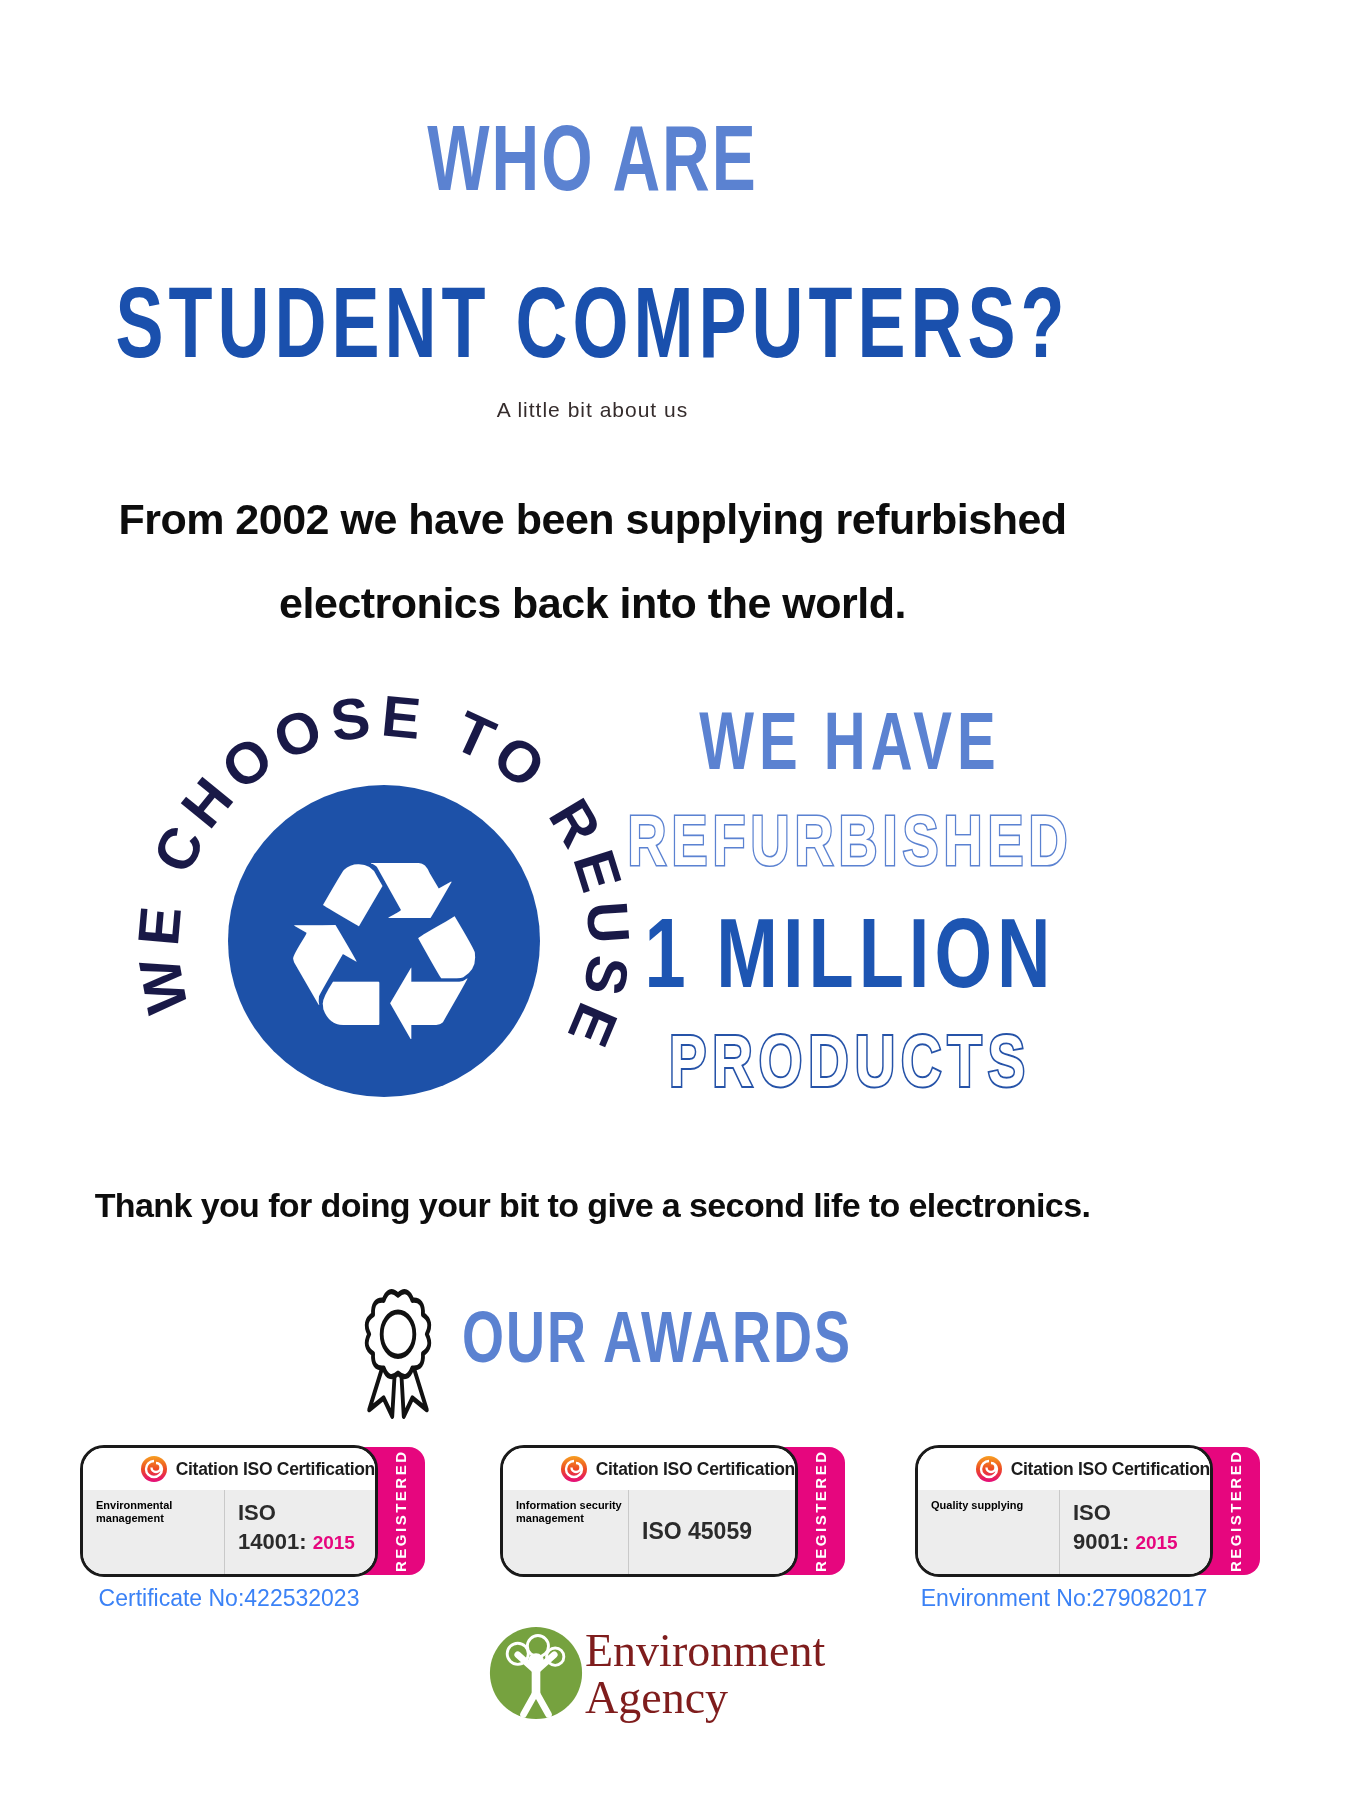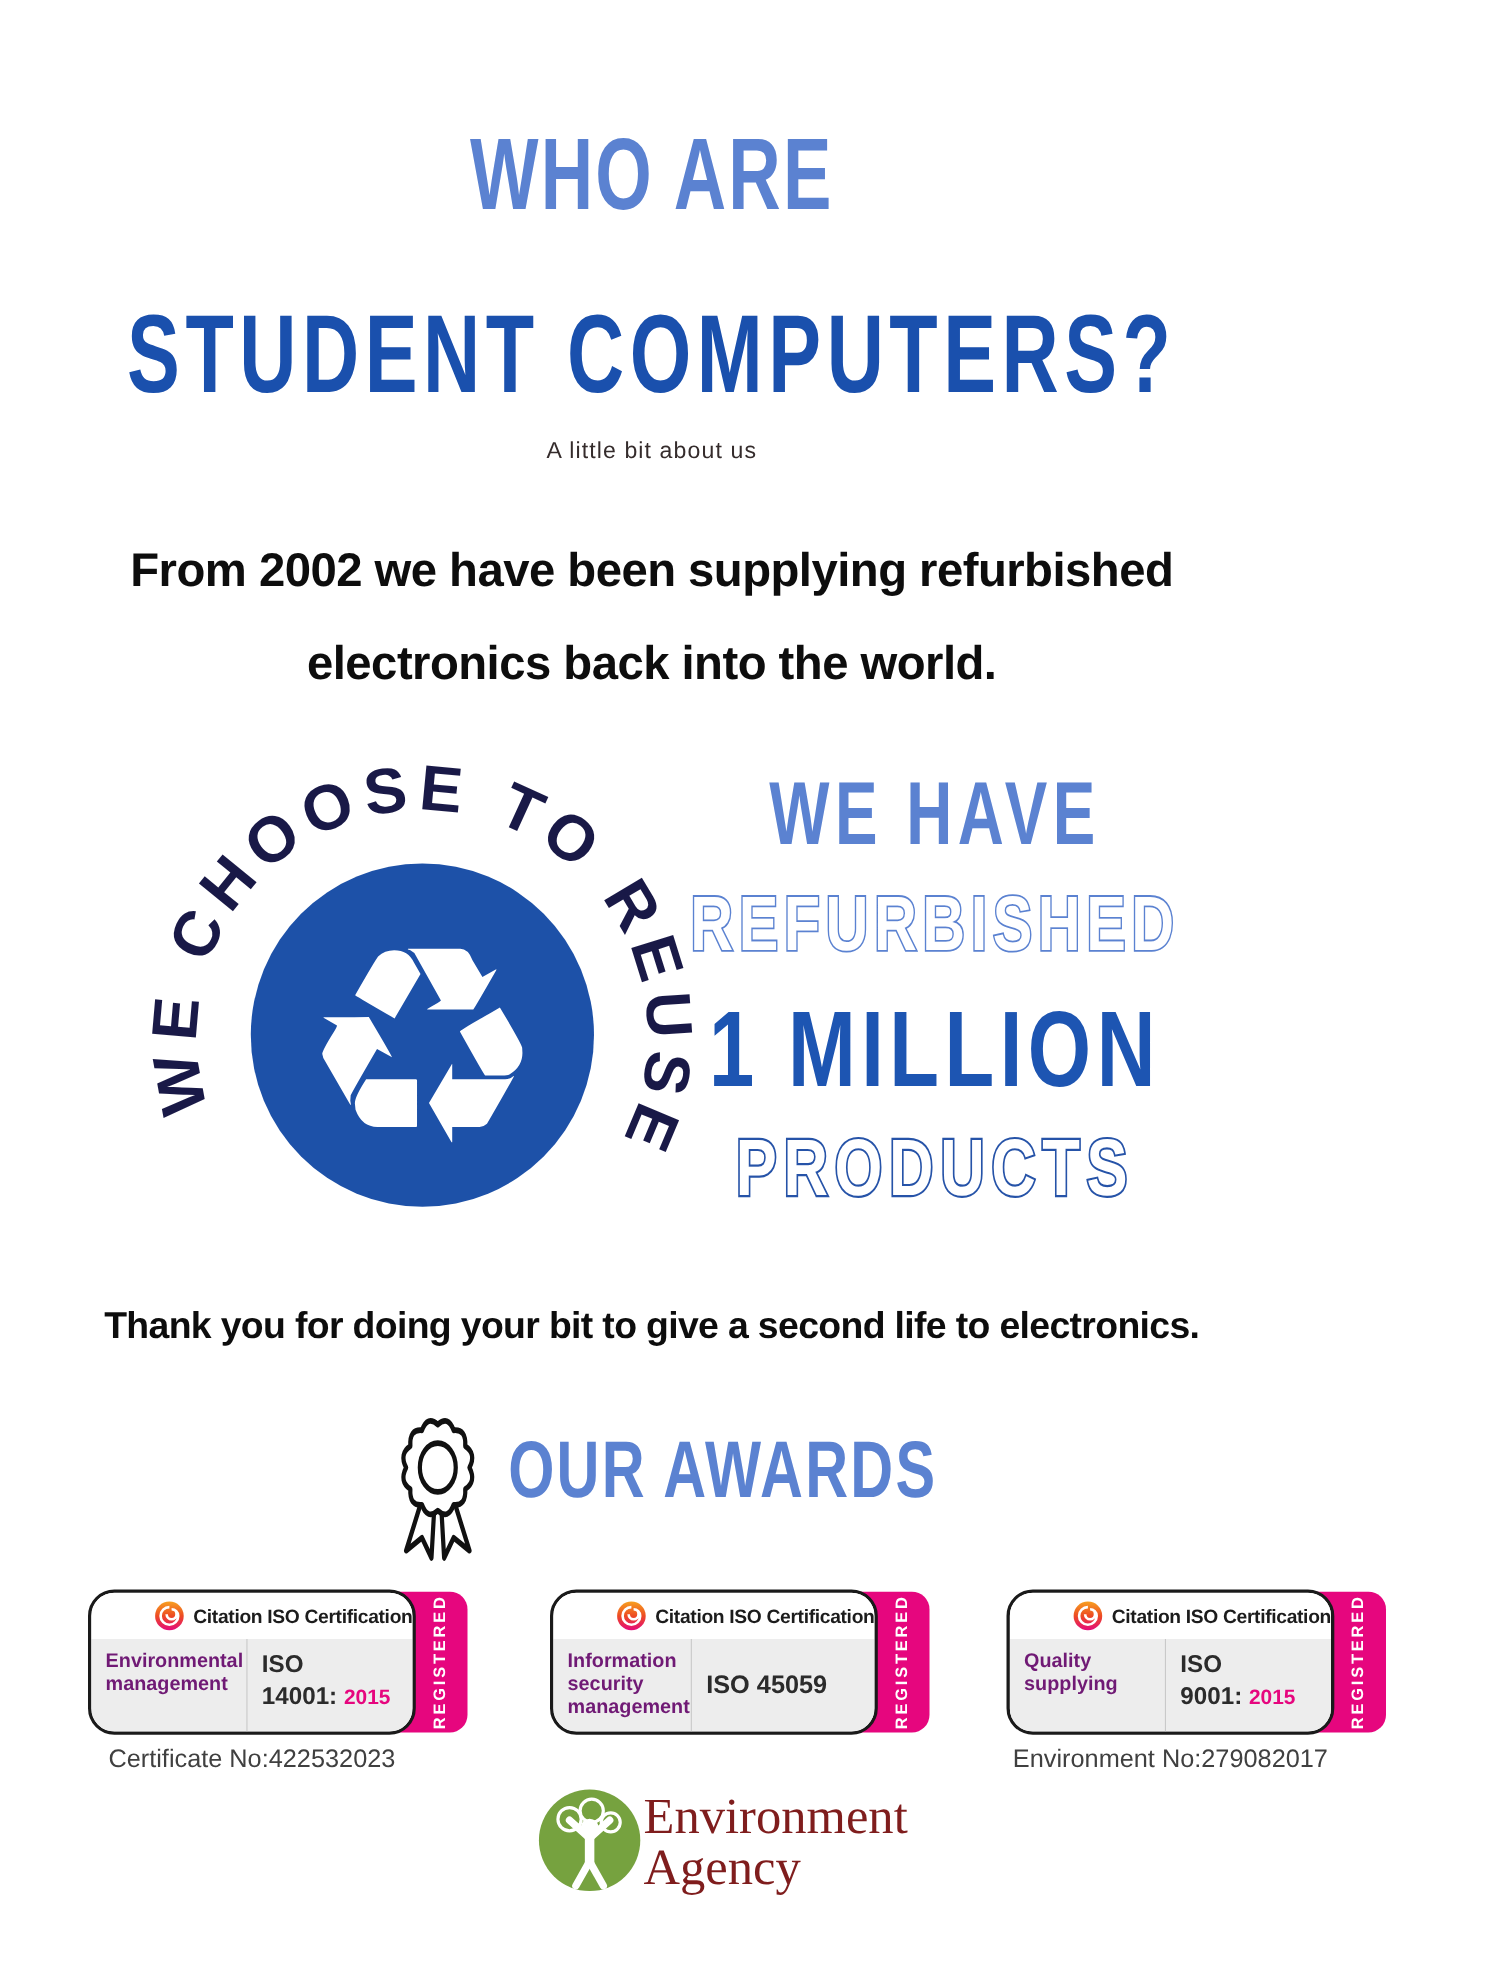--- a/index.html
+++ b/index.html
@@ -39,28 +39,28 @@
                 background:#e6067e; border-radius:16px; }
   .badge .reg { position:absolute; right:6px; top:0; height:100%; width:38px;
                 display:flex; align-items:center; justify-content:center;
                 writing-mode:vertical-rl; transform:rotate(180deg);
                 color:#ffffff; font-weight:bold; font-size:15px; letter-spacing:2.5px; }
   .badge .card { position:absolute; left:0; top:0; width:292px; height:126px;
                  background:#ffffff; border:3px solid #1a1a1a; border-radius:24px; overflow:hidden; }
   .card-top { height:42px; display:flex; align-items:center; padding-left:13px; gap:8px; background:#ffffff;justify-content:flex-end; }
   .brand { font-size:17.5px; font-weight:bold; color:#1c1c1c; letter-spacing:-0.3px; white-space:nowrap; }
   .card-bottom { position:absolute; top:42px; left:0; right:0; bottom:0; background:#ededed; display:flex; }
-  .iso-label { width:128px; padding:9px 0 0 13px; color:#701a75; font-weight:bold;
-               font-size:18px; line-height:1.18; }
+  .iso-label { width:128px; padding:9px 0 0 13px; color:#000000; font-weight:bold;
+               font-size:11px; line-height:1.18; }
   .iso-col { flex:1; border-left:1px solid #c9c9c9; padding:9px 0 0 13px;
              color:#2b2b2b; font-weight:bold; font-size:22px; line-height:1.3; }
   .iso-col .year { color:#e6067e; font-size:19px; }
   .iso-col.single { display:flex; align-items:center; padding-top:0; font-size:23px; }
   .cert { position:absolute; top:1585px; width:298px; text-align:center;
-          font-size:23px; color:#404040; }
+          font-size:23px; color:#3b82f6; }
 
   
   #ea-text { left:585px; top:1628px; font-family:"Liberation Serif", serif;
              font-size:46px; color:#7f1d1d; line-height:1.02; }
 </style>
 </head>
 <body>
 
 <div id="canvas">
 

